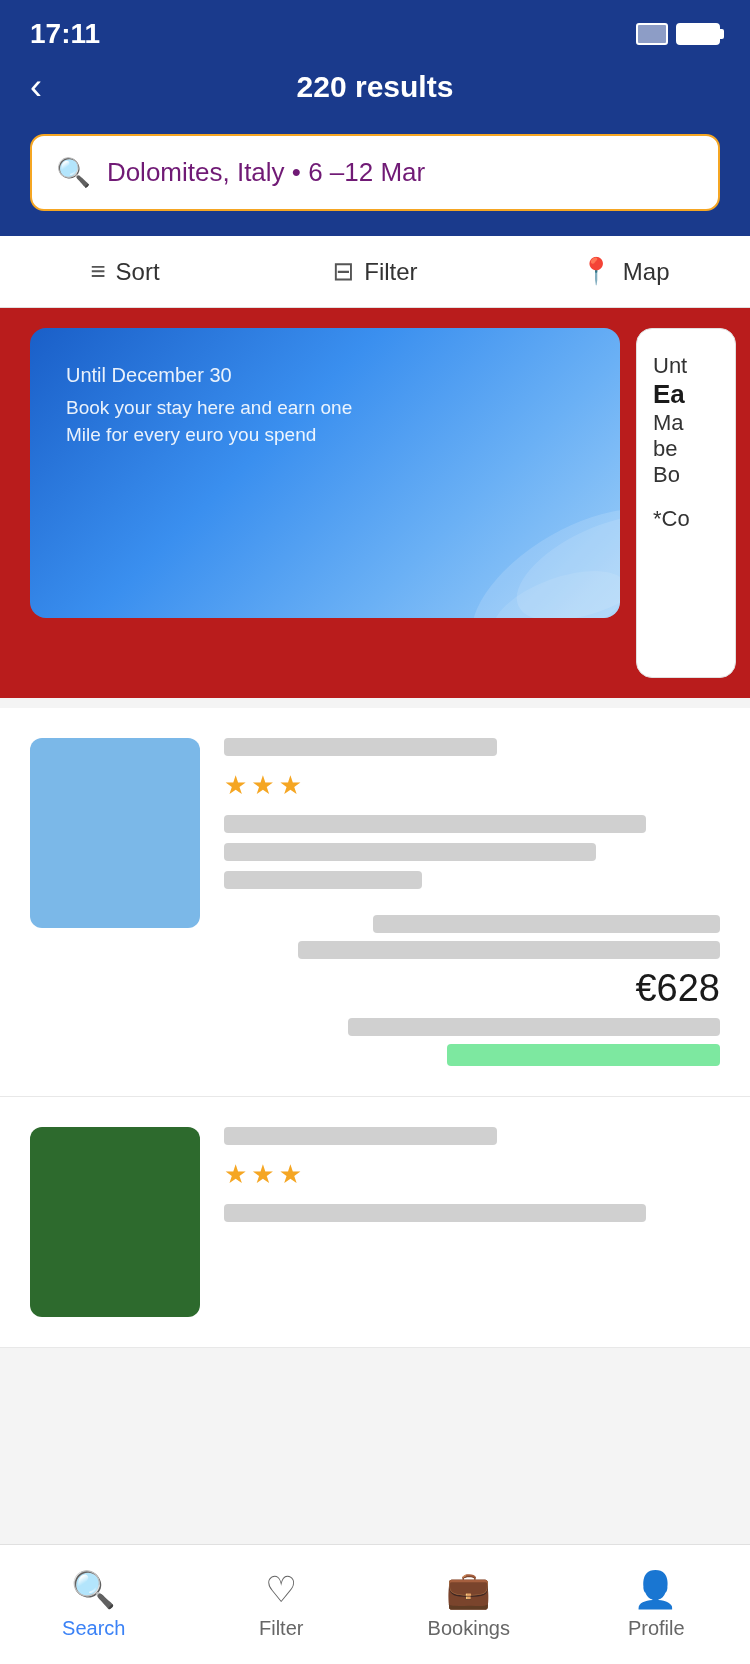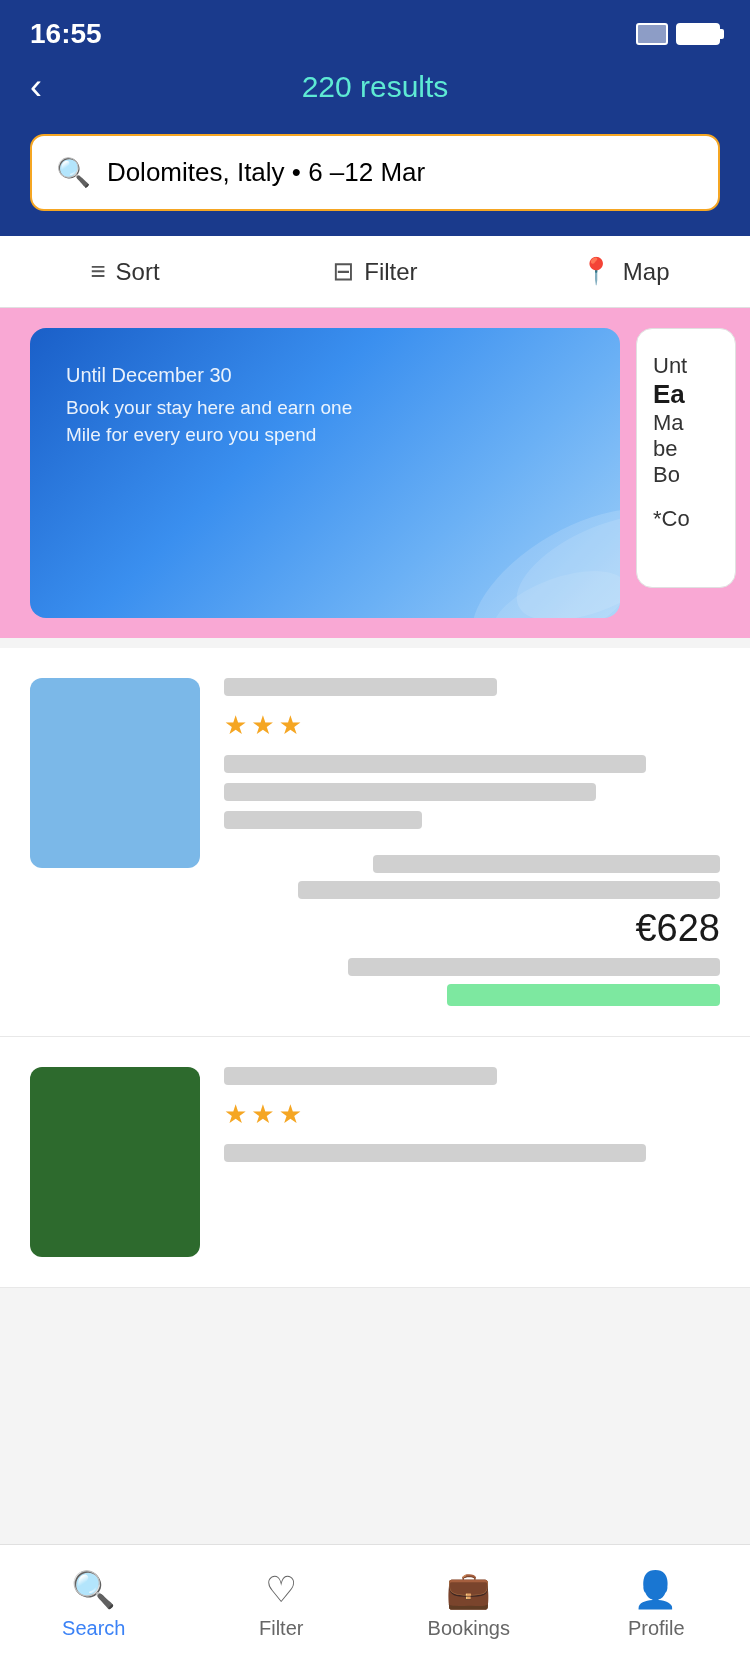--- a/index.html
+++ b/index.html
@@ -67,23 +67,23 @@
       position: relative;
     }
     .back-button {
       position: absolute;
       left: 30px;
       color: white;
       font-size: 36px;
       cursor: pointer;
     }
     .header-title {
-      color: #5eead4;
+      color: #ffffff;
       font-size: 30px;
-      font-weight: 400;
+      font-weight: 700;
     }
 
     
     .search-container {
       background: #1a3a8c;
       padding: 0 30px 25px;
     }
     .search-bar {
       background: white;
       border-radius: 14px;
@@ -92,21 +92,21 @@
       align-items: center;
       padding: 20px 24px;
       gap: 16px;
     }
     .search-bar-icon {
       font-size: 28px;
       color: #333;
     }
     .search-bar-text {
       font-size: 26px;
-      color: #000000;
+      color: #701a75;
     }
 
     
     .filter-bar {
       background: white;
       display: flex;
       padding: 20px 0;
       border-bottom: 1px solid #e0e0e0;
     }
     .filter-item {
@@ -120,38 +120,38 @@
       cursor: pointer;
     }
     .filter-item-icon {
       font-size: 26px;
       color: #555;
     }
 
     
     .banner-container {
       padding: 20px 0 20px 30px;
-      background: #f9a8d4;
+      background: #b91c1c;
       display: flex;
       gap: 16px;
       overflow: hidden;
     }
     .banner-card {
       min-width: 590px;
       height: 290px;
       border-radius: 16px;
       background: linear-gradient(135deg, #1a5fc8 0%, #3a8fef 40%, #6ab0f5 70%, #a0d0f8 100%);
       padding: 36px 36px;
       position: relative;
       overflow: hidden;
       flex-shrink: 0;
     }
     .banner-card-partial {
       min-width: 100px;
-      height: 260px;
+      height: 350px;
       border-radius: 16px;
       background: white;
       border: 1px solid #e0e0e0;
       padding: 24px 16px;
       flex-shrink: 0;
       overflow: hidden;
     }
     .banner-subtitle {
       color: rgba(255,255,255,0.9);
       font-size: 20px;
@@ -302,21 +302,21 @@
     .partial-bold {
       font-size: 26px;
       font-weight: 700;
       color: #1a1a1a;
     }
   </style>
 </head>
 <body>
 
 <div class="status-bar">
-  <span class="status-time">16:55</span>
+  <span class="status-time">17:11</span>
   <div class="status-icons">
     <div class="signal-icon"></div>
     <div class="battery-icon"></div>
   </div>
 </div>
 
 <div class="header">
   <span class="back-button">‹</span>
   <span class="header-title">220 results</span>
 </div>

